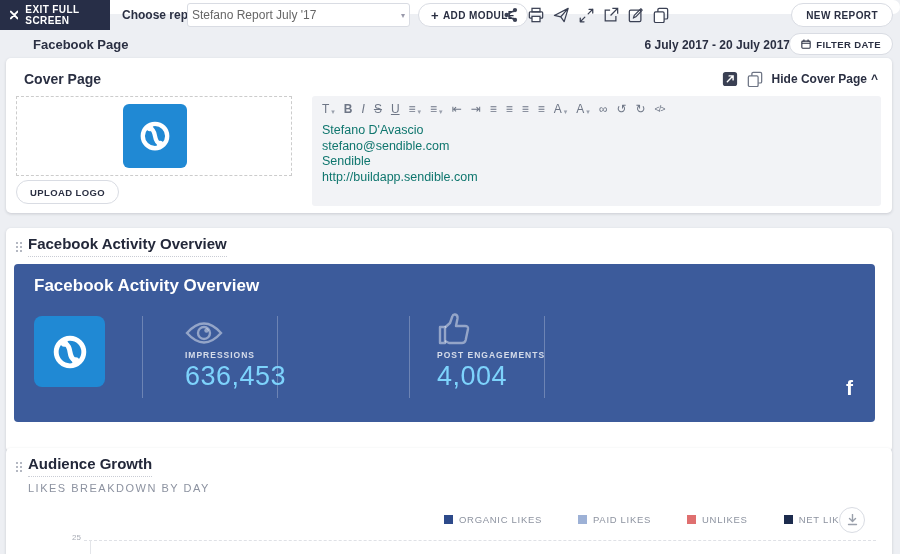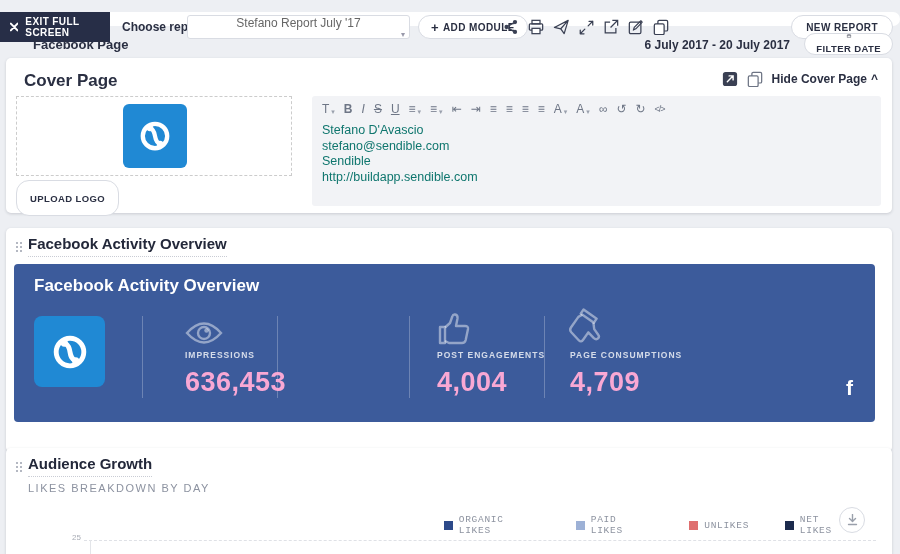--- a/index.html
+++ b/index.html
@@ -2,52 +2,52 @@
 <html><head>
 <meta charset="utf-8">
 <style>
   * { margin:0; padding:0; box-sizing:border-box; }
   html,body { background:#dfe2e8; }
   .screen {
     position:relative; width:900px; height:554px; overflow:hidden;
     background:#edeff3; font-family:"Liberation Sans", sans-serif; color:#2a2f42;
   }
   
-  .topbar { position:absolute; left:0; top:12px; width:900px; height:14px; background:#fff;border-radius:8px; }
+  .topbar { position:absolute; left:0; top:0; width:900px; height:14px; background:#fff;border-radius:8px; }
   .exit-block { position:absolute; left:0; top:0; width:110px; height:30px; background:#272e47;
     color:#fff; display:flex; align-items:center; gap:7px; padding-left:10px; cursor:pointer; }
   .exit-label { font-size:10px; font-weight:bold; letter-spacing:.4px; }
   .choose-label { position:absolute; left:122px; top:0; height:30px; display:flex; align-items:center;
     font-size:12px; font-weight:bold; }
   .report-select { position:absolute; left:187px; top:3px; width:223px; height:24px; background:#fff;
     border:1px solid #d9dce3; border-radius:3px; display:flex; align-items:center; padding:0 4px;
-    font-size:12px; color:#666; cursor:pointer;flex-direction:column; }
+    font-size:12px; color:#666; cursor:pointer; }
   .report-select .sel-caret { margin-left:auto; font-size:8px; color:#99a; }
   .pill { border:1px solid #d9dce3; border-radius:13px; background:#fff; font-weight:bold;
     font-size:10px; letter-spacing:.4px; color:#2a2f42; display:inline-flex; align-items:center;
     justify-content:center; cursor:pointer; white-space:nowrap; }
   .add-module { position:absolute; left:418px; top:3px; height:24px; padding:0 12px; gap:4px; }
   .add-plus { font-size:13px; font-weight:bold; line-height:1; }
   .top-icons { position:absolute; left:503px; top:7px; display:flex; gap:9px; align-items:center; }
   .top-icons svg { cursor:pointer; }
   .new-report { position:absolute; right:7px; top:3px; height:24px; padding:0 14px; }
   
   .page-title { position:absolute; left:5px; top:37px; font-size:13px; font-weight:bold;margin-left:28px; }
   .date-range { position:absolute; right:110px; top:38px; font-size:12px; font-weight:bold; }
-  .filter-date { position:absolute; right:7px; top:33px; height:22px; padding:0 11px; gap:5px; font-size:9.5px;flex-direction:column; }
+  .filter-date { position:absolute; right:7px; top:33px; height:22px; padding:0 11px; gap:5px; font-size:9.5px; }
   
   .card { position:absolute; left:6px; width:886px; background:#fff; border-radius:5px;
     box-shadow:0 1px 3px rgba(40,45,60,.18); }
   .cover-card { top:58px; height:155px; }
-  .cover-title { position:absolute; left:18px; top:13px; font-size:17px; font-weight:bold; }
+  .cover-title { position:absolute; left:18px; top:13px; font-size:14px; font-weight:bold; }
   .dropzone { position:absolute; left:10px; top:38px; width:276px; height:80px;
     border:1px dashed #ccc; cursor:pointer; }
   .logo-tile { background:#2089d4; border-radius:6px; display:flex; align-items:center; justify-content:center; }
   .cover-logo { position:absolute; left:117px; top:46px; width:64px; height:64px; }
-  .upload-btn { position:absolute; left:10px; top:122px; height:36px; padding:0 13px; font-size:9.5px; }
+  .upload-btn { position:absolute; left:10px; top:122px; height:24px; padding:0 13px; font-size:9.5px; }
   .editor { position:absolute; left:306px; top:38px; width:569px; height:110px; background:#f2f3f6; border-radius:3px; }
   .editor-toolbar { display:flex; align-items:center; gap:9px; padding:7px 10px 4px 10px; color:#6e7686; }
   .tb { font-size:12px; display:inline-flex; align-items:flex-end; gap:2px; cursor:pointer; line-height:1; }
   .tb-c { font-size:7px; color:#9aa0ad; }
   .tb-strike .tb-g { text-decoration:line-through; }
   .tb-under .tb-g { text-decoration:underline; }
   .tb-code { font-size:9px; letter-spacing:-1px; }
   .editor-text { padding:4px 0 0 10px; font-size:12.5px; color:#0f766e; line-height:15.5px; cursor:text; }
   .cover-actions { position:absolute; right:14px; top:13px; display:flex; align-items:center; gap:9px; }
   .hide-link { font-size:12px; font-weight:bold; color:#2a2f42; cursor:pointer; display:flex; gap:4px; }
@@ -59,27 +59,27 @@
   .section-title { position:absolute; left:22px; top:7px; font-size:15px; font-weight:bold; color:#23283a;
     border-bottom:1px dotted #c9ccd4; padding-bottom:4px; }
   .blue-panel { position:absolute; left:8px; top:36px; width:861px; height:158px;
     background:#3c5b9b; border-radius:4px; }
   .panel-title { position:absolute; left:20px; top:12px; font-size:17px; font-weight:bold; color:#fff; }
   .panel-logo { position:absolute; left:20px; top:52px; width:71px; height:71px; border-radius:8px; }
   .stat-div { position:absolute; top:52px; width:1px; height:82px; background:rgba(255,255,255,.25); }
   .stat { position:absolute; top:46px; }
   .stat-icon { height:36px; display:flex; align-items:flex-end; }
   .stat-label { margin-top:4px; font-size:8.5px; letter-spacing:1px; color:rgba(255,255,255,.78); font-weight:bold; }
-  .stat-value { margin-top:7px; font-size:27px; font-weight:bold; color:#f9a8d4; letter-spacing:.5px; }
+  .stat-value { margin-top:1px; font-size:27px; font-weight:normal; color:#7dd3fc; letter-spacing:.5px; }
   .fb-f { position:absolute; right:22px; bottom:22px; font-size:21px; font-weight:bold; color:#fff; }
   
   .audience-card { top:448px; height:140px; }
   .aud-subtitle { position:absolute; left:22px; top:34px; font-size:11px; letter-spacing:1.5px; color:#8c92a0; }
   .legend { position:absolute; left:438px; top:66px; display:flex; align-items:center; }
-  .legend-item { display:flex; align-items:center; gap:6px; cursor:pointer; margin-right:36px;font-family:Liberation Mono, monospace; }
+  .legend-item { display:flex; align-items:center; gap:6px; cursor:pointer; margin-right:36px; }
   .legend-swatch { width:9px; height:9px; }
   .legend-label { font-size:9.5px; letter-spacing:.7px; color:#8d93a0; }
   .download-btn { position:absolute; left:833px; top:59px; width:26px; height:26px; border-radius:50%;
     border:1px solid #d9dce3; background:#fff; display:flex; align-items:center; justify-content:center; cursor:pointer; }
   .y-tick { position:absolute; left:66px; top:85px; font-size:8px; color:#a9adb6; }
   .gridline { position:absolute; left:78px; top:92px; width:792px; border-top:1px dashed #dfe1e6; }
   .y-axis { position:absolute; left:84px; top:92px; height:48px; border-left:1px solid #e3e5e9; }
 </style>
 </head>
 <body>
@@ -291,30 +291,20 @@
         <div class="stat-icon">
           <svg width="34" height="34" viewBox="0 0 34 34">
             <path d="M3,15 L8,15 L8,31 L3,31 Z" fill="none" stroke="rgba(255,255,255,.45)" stroke-width="2.4" stroke-linejoin="round"></path>
             <path d="M8,29 L12,31 L25,31 Q28,31 28.7,28 L31,17 Q31.5,14 28,14 L19,14 L20.5,6.5 Q21,3 18,2.5 Q16,2.2 15.3,4.5 L13,11 L8,15.5" fill="none" stroke="rgba(255,255,255,.45)" stroke-width="2.4" stroke-linejoin="round"></path>
           </svg>
         </div>
         <div class="stat-label">POST ENGAGEMENTS</div>
         <div class="stat-value">4,004</div>
       </div>
 
-      <div class="stat" style="left:556px">
-        <div class="stat-icon">
-          <svg width="34" height="34" viewBox="0 0 34 34" style="transform:rotate(125deg)">
-            <path d="M3,15 L8,15 L8,31 L3,31 Z" fill="none" stroke="rgba(255,255,255,.45)" stroke-width="2.4" stroke-linejoin="round"></path>
-            <path d="M8,29 L12,31 L25,31 Q28,31 28.7,28 L31,17 Q31.5,14 28,14 L19,14 L20.5,6.5 Q21,3 18,2.5 Q16,2.2 15.3,4.5 L13,11 L8,15.5" fill="none" stroke="rgba(255,255,255,.45)" stroke-width="2.4" stroke-linejoin="round"></path>
-          </svg>
-        </div>
-        <div class="stat-label">PAGE CONSUMPTIONS</div>
-        <div class="stat-value">4,709</div>
-      </div>
 
       <div class="fb-f">f</div>
     </div>
   </div>
 
   <div class="card audience-card">
     <div class="drag-handle"></div>
     <div class="section-title">Audience Growth</div>
     <div class="aud-subtitle">LIKES BREAKDOWN BY DAY</div>
 

